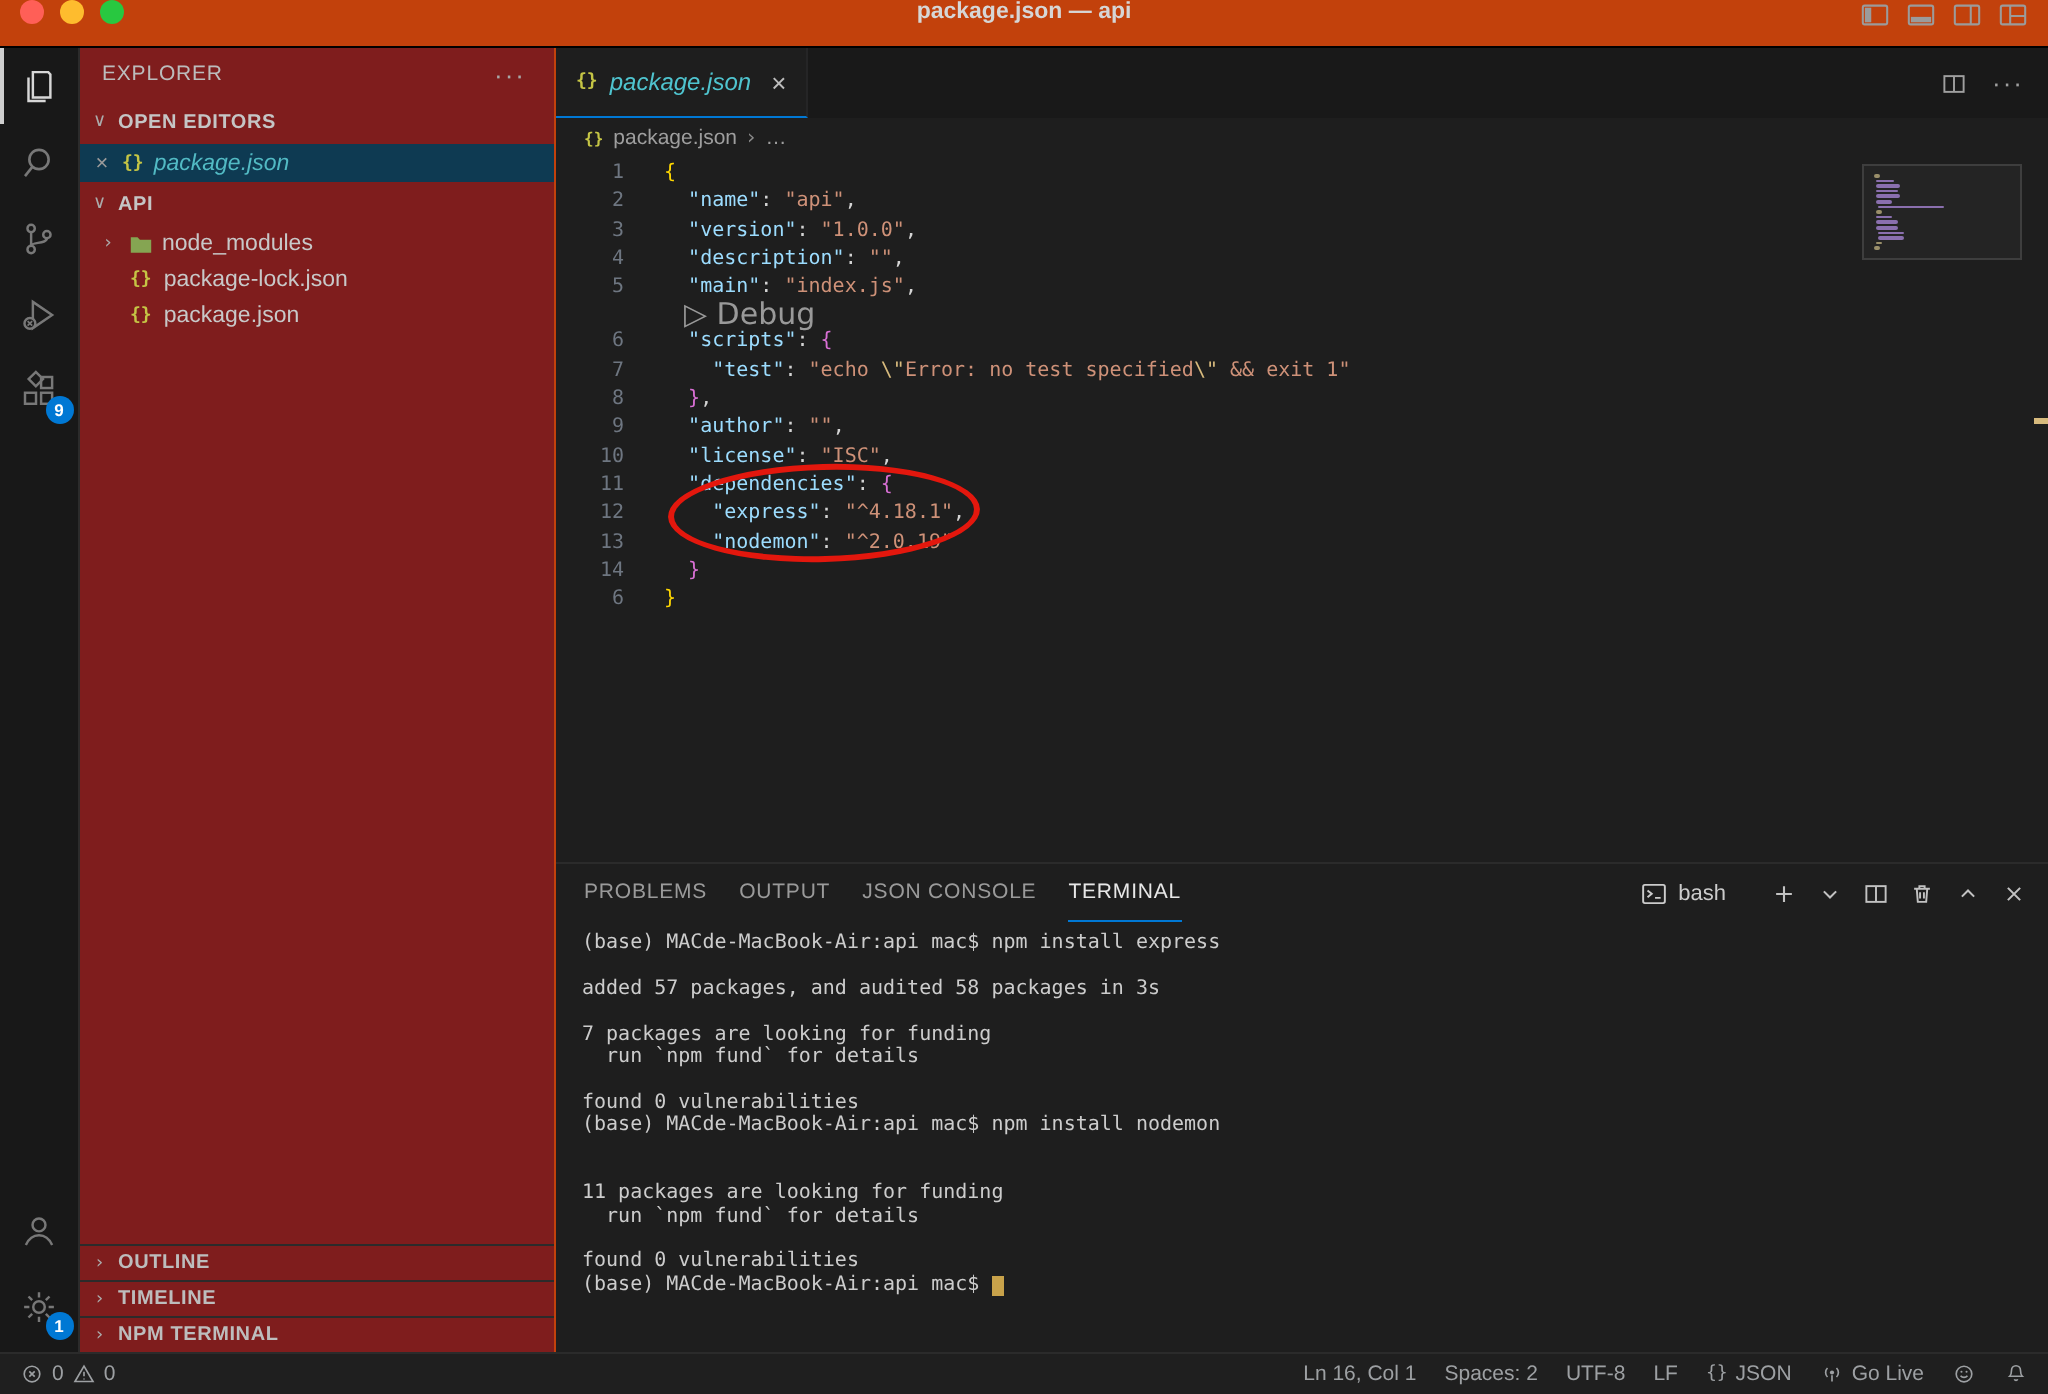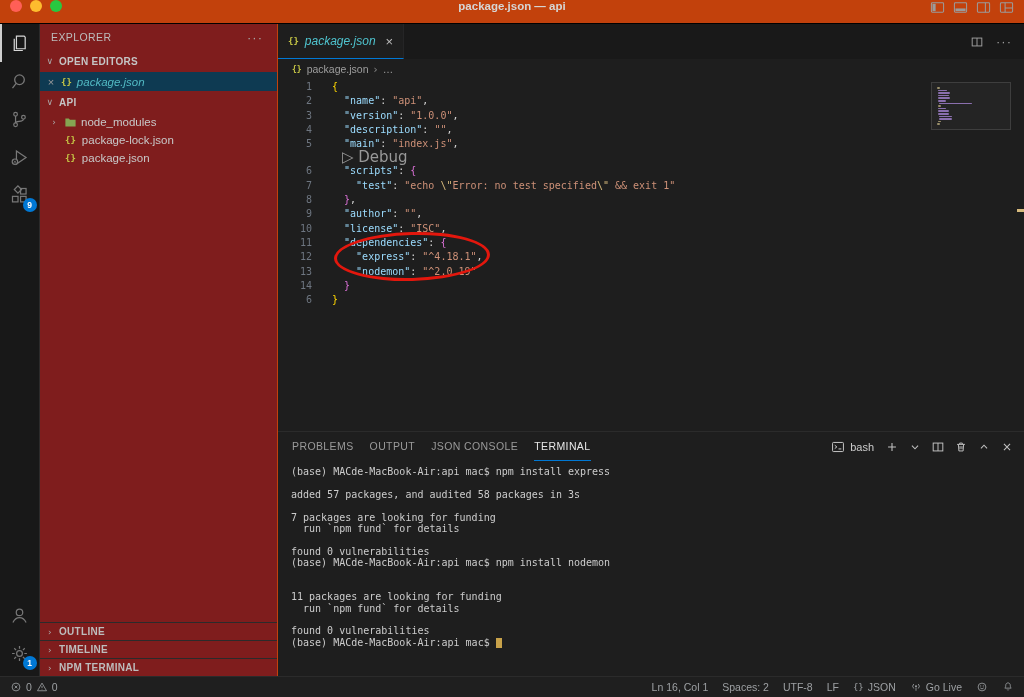--- a/index.html
+++ b/index.html
@@ -70,21 +70,21 @@
   .mm-line{height:1.6px;border-radius:1px}
   .ruler-mark{position:absolute;right:0;top:130px;width:7px;height:2.5px;background:#d7ba7d}
 
   
   .panel{flex:0 0 245px;border-top:1px solid #2b2b2b;display:flex;flex-direction:column;background:#1e1e1e}
   .panel-header{flex:0 0 29px;display:flex;align-items:center;padding:0 10px 0 14px}
   .ptab{font-size:10.5px;letter-spacing:.4px;color:#9a9a9a;margin-right:16px;height:29px;display:flex;align-items:center;border-bottom:1px solid transparent;cursor:pointer}
   .ptab.active{color:#e7e7e7;border-bottom-color:#0078d4}
   .panel-actions{margin-left:auto;display:flex;align-items:center;gap:9px;color:#c2c2c2}
   .panel-actions svg{width:14px;height:14px;display:block}
-  .shell-label{font-size:11px;color:#cccccc;display:flex;align-items:center;gap:5px;margin-right:2px;cursor:pointer}
+  .shell-label{font-size:11px;color:#cccccc;display:flex;align-items:center;gap:5px;margin-right:13px;cursor:pointer}
   .terminal{flex:1;padding:5px 0 0 13px;font-family:"DejaVu Sans Mono",monospace;font-size:10px;color:#cccccc;overflow:hidden;cursor:text}
   .term-line{height:11.4px;line-height:11.4px;white-space:pre}
   .term-cursor{display:inline-block;width:6px;height:10px;background:#c8a24a;vertical-align:text-bottom}
 
   
   .statusbar{flex:0 0 21px;background:#1f1f1f;border-top:1px solid #2b2b2b;display:flex;align-items:center;font-size:10.5px;color:#9da0a3;padding:0 10px}
   .sb-left{display:flex;align-items:center;gap:4px}
   .sb-right{margin-left:auto;display:flex;align-items:center;gap:14px}
   .sb-item{display:flex;align-items:center;gap:4px;cursor:pointer}
   .sb-item svg{width:12px;height:12px;display:block}

